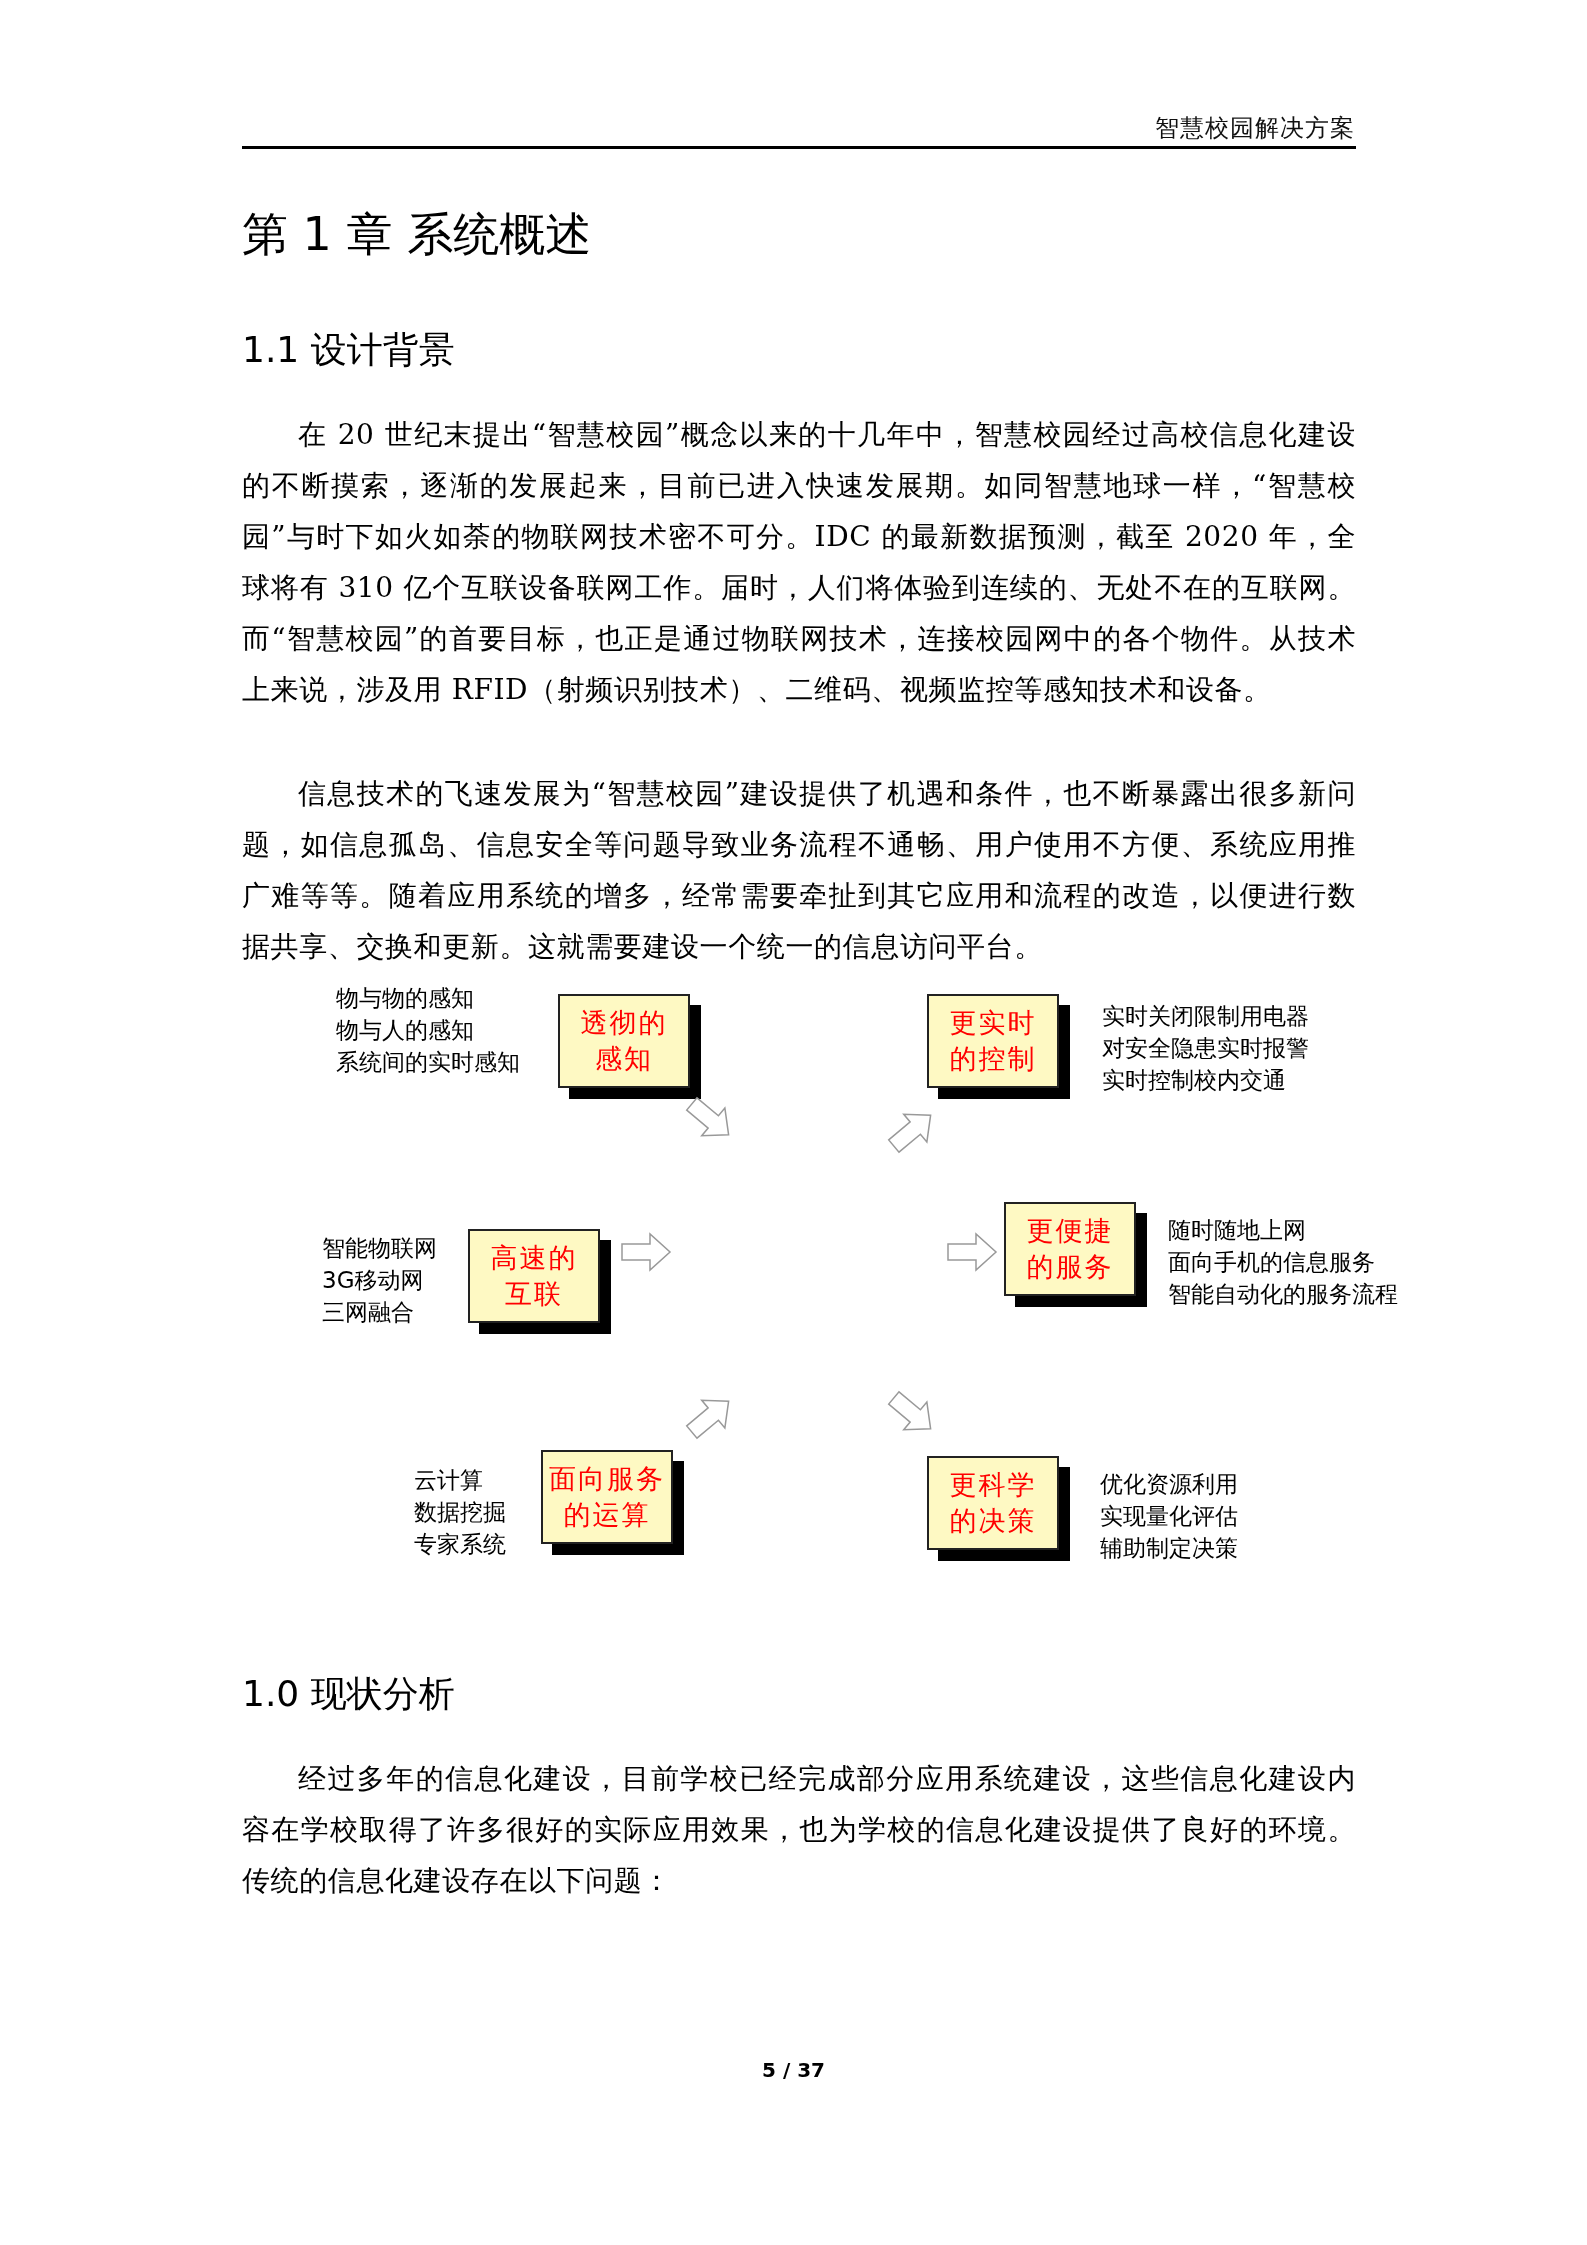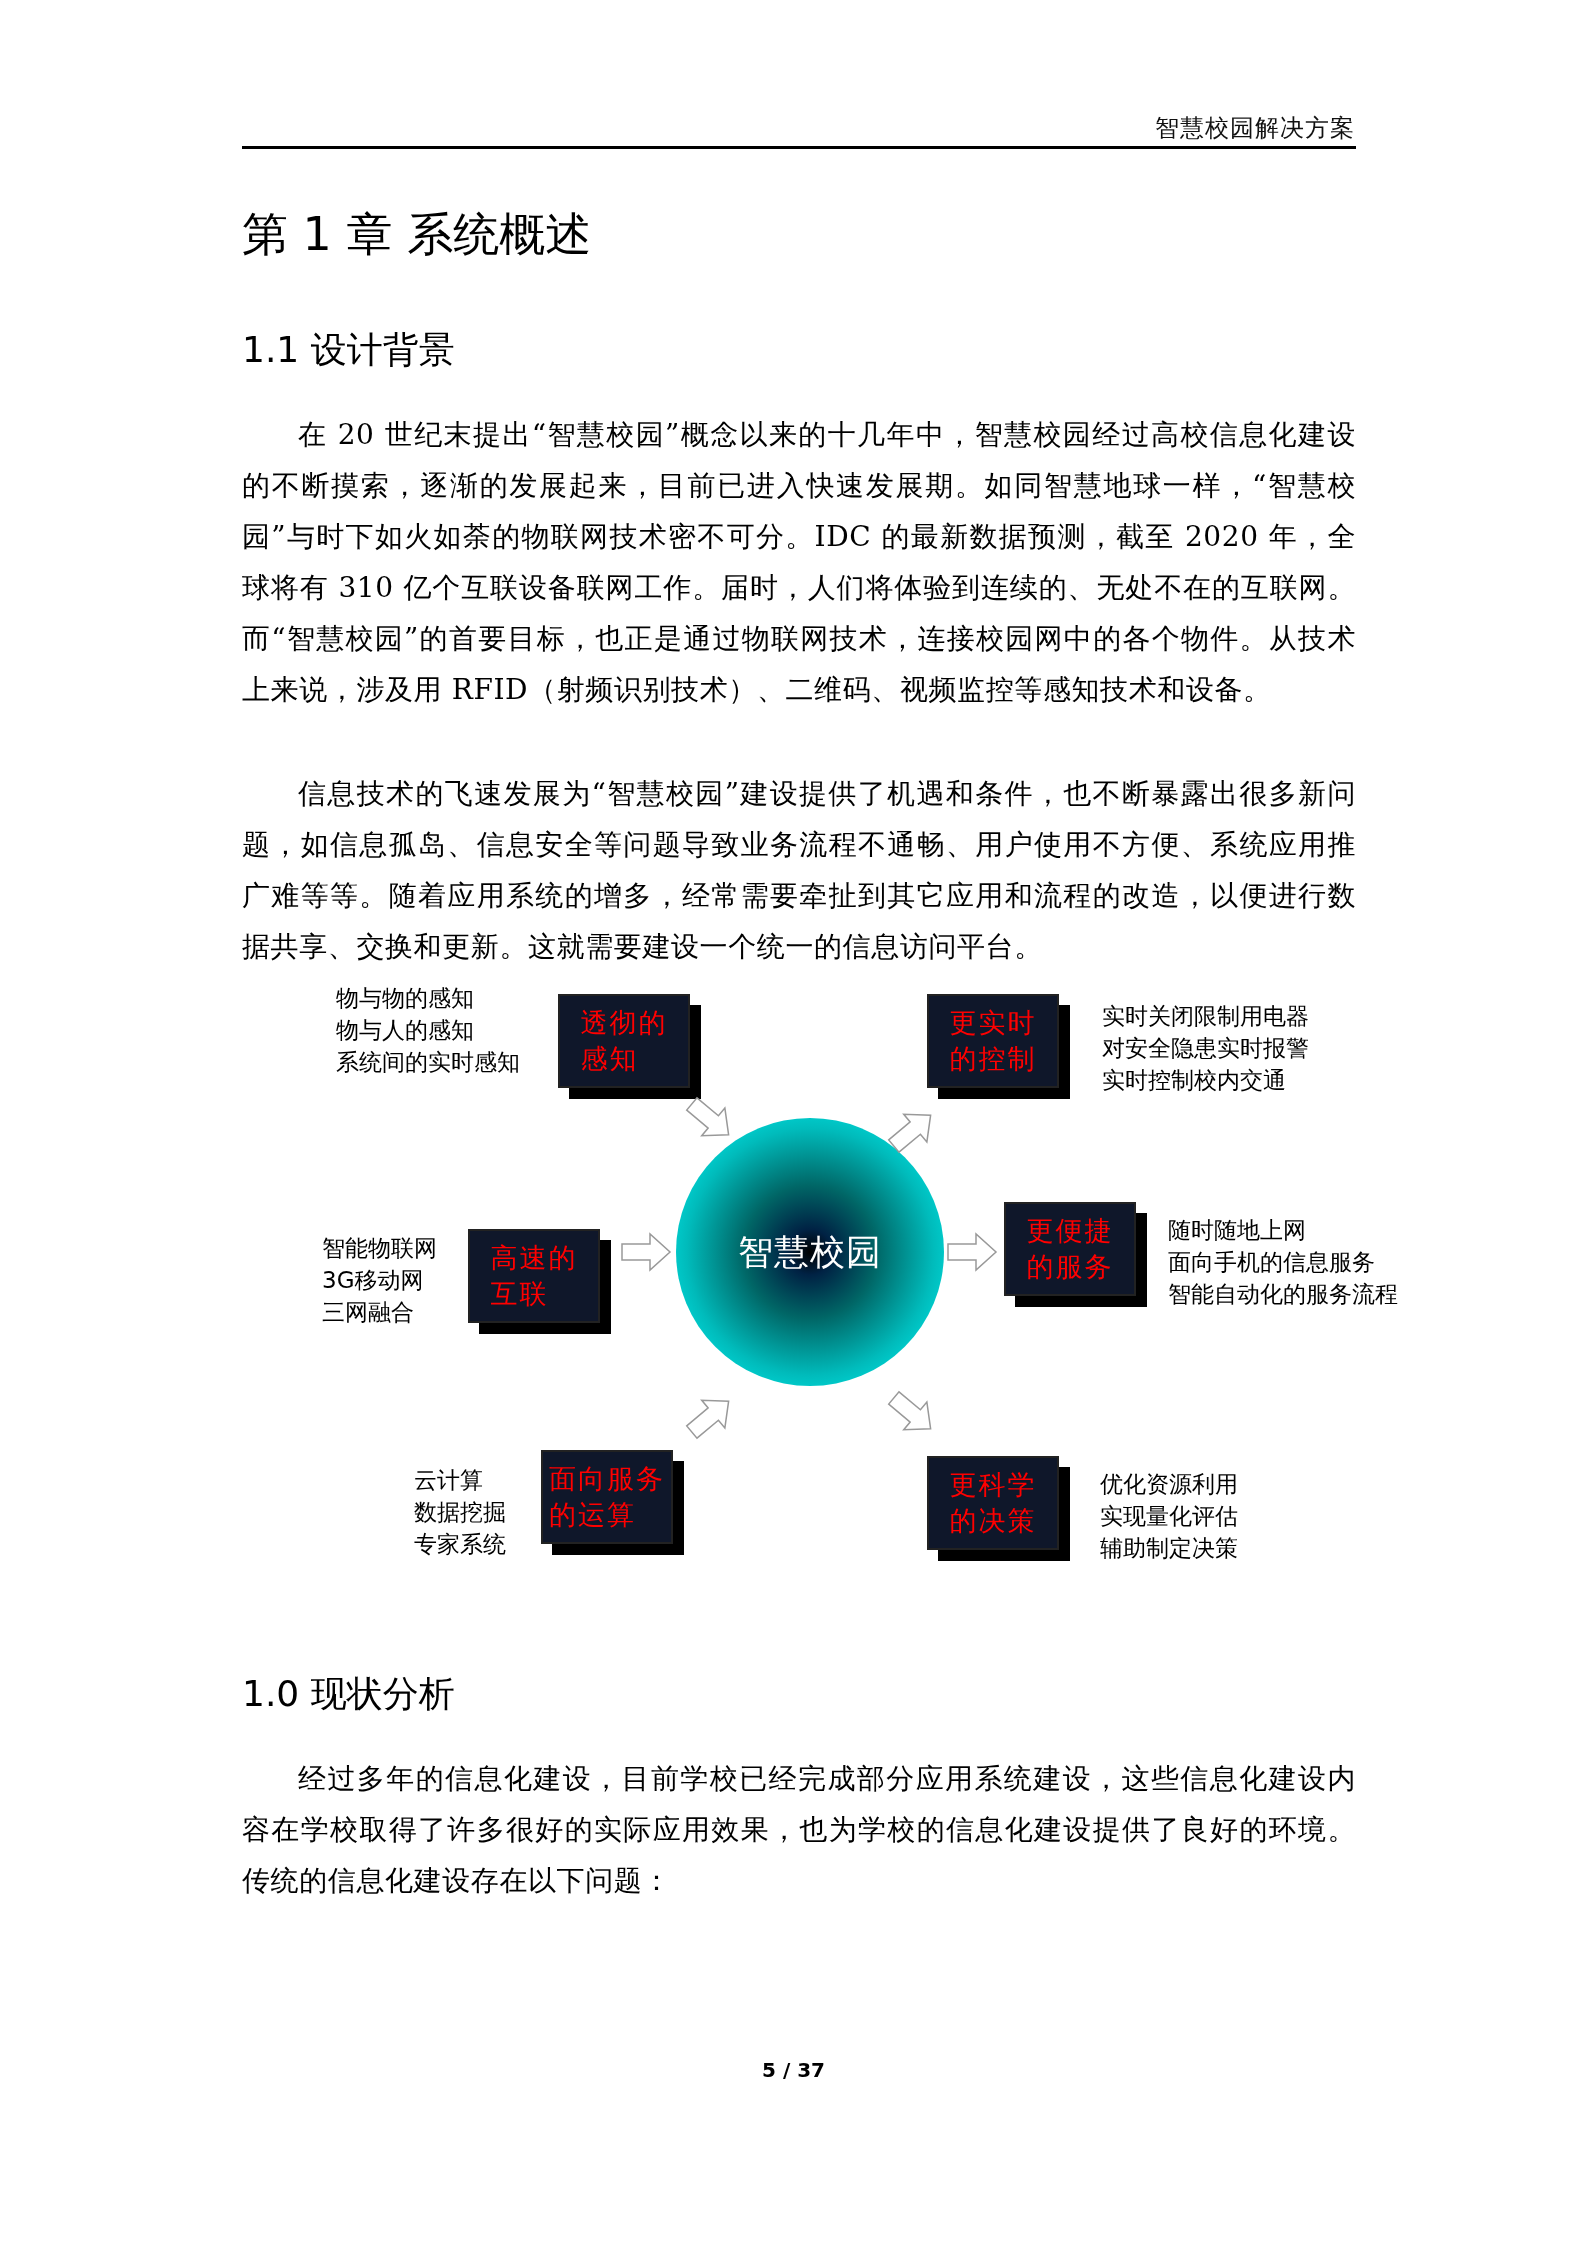--- a/index.html
+++ b/index.html
@@ -19,23 +19,23 @@
 
     .para { position: absolute; left: 242px; width: 1114px; font-size: 28px; line-height: 51px;
             text-indent: 2em; margin: 0; text-align: justify; letter-spacing: 0.6px; }
     .p1 { top: 409px; }
     .p2 { top: 768px; }
     .p3 { top: 1753px; }
 
     .diagram { position: absolute; left: 310px; top: 980px; width: 1120px; height: 560px; }
     .desc { position: absolute; font-family: "DejaVu Sans", "Liberation Sans", sans-serif;
             font-size: 23px; line-height: 32px; color: #000; white-space: pre; }
-    .box { position: absolute; width: 128px; height: 90px; background: #0f172a; border: 2px solid #222;
+    .box { position: absolute; width: 128px; height: 90px; background: #fef9c3; border: 2px solid #222;
            box-shadow: 11px 11px 0 #000; display: flex; align-items: center; justify-content: center;
-           text-align: left; color: #ff0000; font-family: "DejaVu Sans", "Liberation Sans", sans-serif;
+           text-align: center; color: #ff0000; font-family: "DejaVu Sans", "Liberation Sans", sans-serif;
            font-size: 27px; line-height: 36px; letter-spacing: 2px; }
     .hub { position: absolute; left: 366px; top: 138px; width: 268px; height: 268px; border-radius: 50%;
            background: radial-gradient(circle at 50% 50%, #000 0%, #024 12%, #066 35%, #0bb 65%, #00f0f0 90%, #00ffff 100%);
            display: flex; align-items: center; justify-content: center; }
     .hub-label { color: #fff; font-family: "DejaVu Sans", "Liberation Sans", sans-serif; font-size: 35px; letter-spacing: 1px; }
     .arrow { position: absolute; width: 50px; height: 40px; }
     .arrow svg { width: 100%; height: 100%; overflow: visible; }
 
     .page-number { position: absolute; top: 2058px; left: 0; width: 1587px; text-align: center;
                    font-family: "DejaVu Sans", "Liberation Sans", sans-serif; font-weight: bold; font-size: 20px; }
@@ -89,23 +89,20 @@
       <div>面向服务<br>的运算</div>
     </div>
 
   <div class="box" style="left:617px; top:476px;">
       <div>更科学<br>的决策</div>
     </div>
   <div class="desc" style="left:790px; top:488px;">优化资源利用
 实现量化评估
 辅助制定决策</div>
 
-  <div class="hub">
-    <span class="hub-label">智慧校园</span>
-  </div>
 
   <div class="arrow" style="left:376px; top:120px; transform:rotate(40deg);">
     <svg viewBox="0 0 50 40">
         <polygon points="0,12 28,12 28,2 48,20 28,38 28,28 0,28" fill="#fff" stroke="#999" stroke-width="1.5"></polygon>
       </svg>
   </div>
   <div class="arrow" style="left:578px; top:130px; transform:rotate(-40deg);">
     <svg viewBox="0 0 50 40">
         <polygon points="0,12 28,12 28,2 48,20 28,38 28,28 0,28" fill="#fff" stroke="#999" stroke-width="1.5"></polygon>
       </svg>

